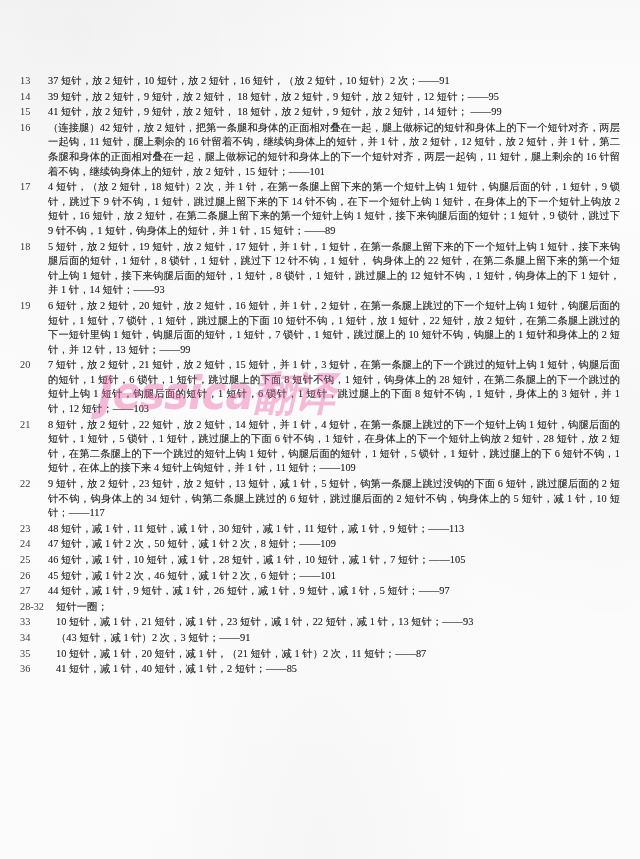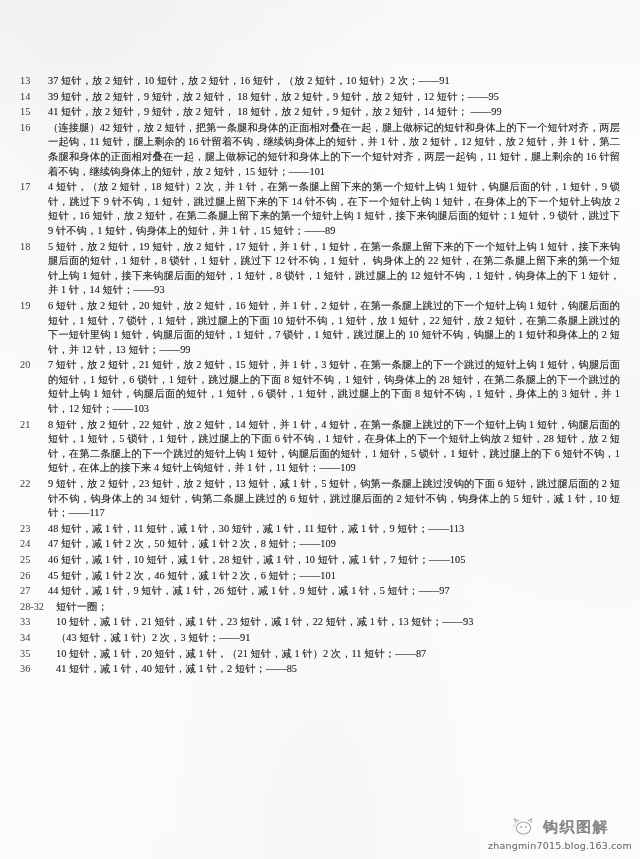--- a/index.html
+++ b/index.html
@@ -221,34 +221,18 @@
         <div class="rowtext">10 短针，减 1 针，20 短针，减 1 针，（21 短针，减 1 针）2 次，11 短针；——87</div>
       </div>
       <div class="row wide">
         <div class="rownum">36</div>
         <div class="rowtext">41 短针，减 1 针，40 短针，减 1 针，2 短针；——85</div>
       </div>
     </div>
 
   <div id="scan-tint"></div>
 
-
-  <div id="footer-logo">
-    <div class="logo-line">
-      <span class="logo-mark">
-        <svg width="26" height="20" viewBox="0 0 26 20" aria-hidden="true">
-          <g fill="none" stroke="#9a9a9a" stroke-width="1.1">
-            <path d="M5 6 L3.5 2 L8 4.2"></path>
-            <path d="M17 4 L20.5 1.8 L20 6"></path>
-            <ellipse cx="12.5" cy="11" rx="7.2" ry="6"></ellipse>
-          </g>
-          <circle cx="10" cy="10" r="0.9" fill="#8d8d8d"></circle>
-          <circle cx="15" cy="10" r="0.9" fill="#8d8d8d"></circle>
-          <circle cx="3.2" cy="8.5" r="1.4" fill="#d9d9d9"></circle>
-          <circle cx="1.6" cy="12.2" r="1.1" fill="#e2e2e2"></circle>
-        </svg>
-      </span>
-      <span class="brand">钩织图解</span>
-    </div>
-    <div class="blogurl">zhangmin7015.blog.163.com</div>
+  <div id="watermark">
+    <div class="wm-text">Jessica翻译</div>
   </div>
 
+
 </div>
 
 </body></html>

